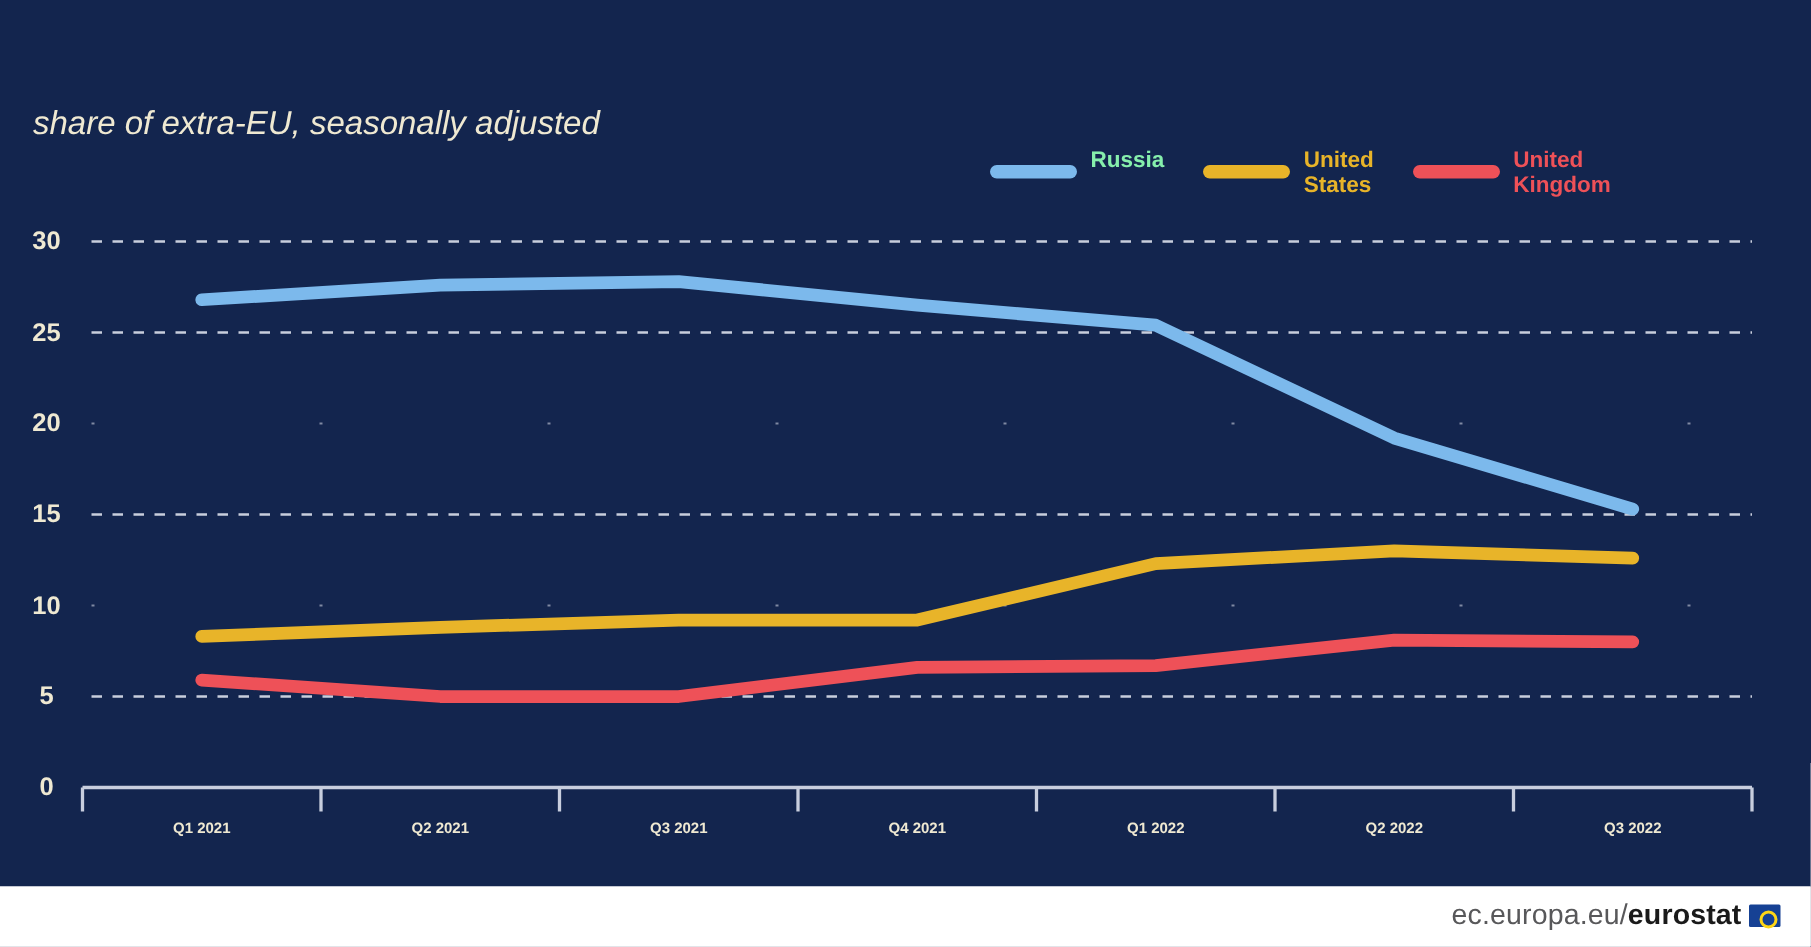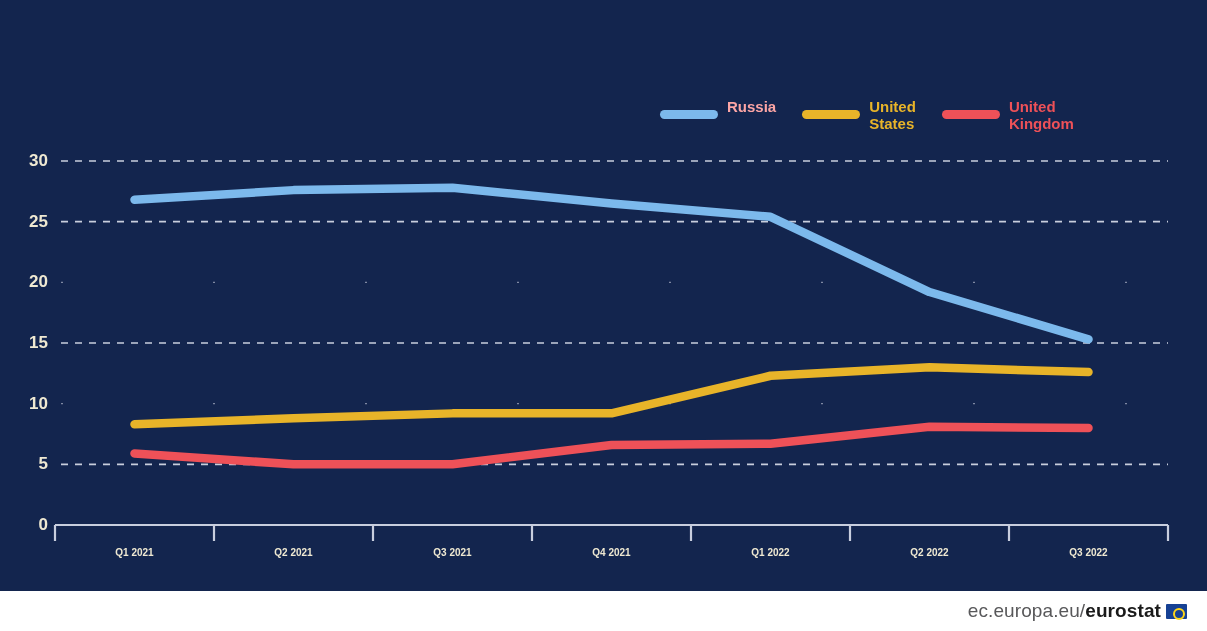--- a/index.html
+++ b/index.html
@@ -47,21 +47,21 @@
   }
 
   
   .plot{
     position:absolute;left:0px;top:0px;width:1207px;height:591px;
     pointer-events:none;
   }
   .ytick{
     position:absolute;
     color:#efe9d2;font-size:17px;font-weight:bold;
-    text-align:right;width:34px;left:14px;
+    text-align:center;width:34px;left:14px;
     transform:translateY(-50%);
   }
   .xtick{
     position:absolute;
     color:#efe9d2;font-size:10px;font-weight:bold;
     text-align:center;width:160px;
     transform:translateX(-50%);
   }
   .footer{
     position:absolute;left:0;top:591px;width:1207px;height:40px;
@@ -83,25 +83,26 @@
     border:2px solid #ffd617;border-radius:50%;
   }
 </style>
 </head>
 <body>
 
 <div id="page">
 
   <div class="panel">
 
+    <div class="subtitle">share of extra-EU, seasonally adjusted</div>
 
     <div class="legend" id="legend">
         <div class="legend-item">
           <span class="legend-swatch" style="background: rgb(124, 185, 236);"></span>
-          <span class="legend-label" style="color: #fca5a5;">Russia</span>
+          <span class="legend-label" style="color: #86efac;">Russia</span>
         </div>
         <div class="legend-item">
           <span class="legend-swatch" style="background: rgb(232, 180, 41);"></span>
           <span class="legend-label" style="color: rgb(232, 180, 41);">United
 States</span>
         </div>
         <div class="legend-item">
           <span class="legend-swatch" style="background: rgb(238, 81, 88);"></span>
           <span class="legend-label" style="color: rgb(238, 81, 88);">United
 Kingdom</span>

